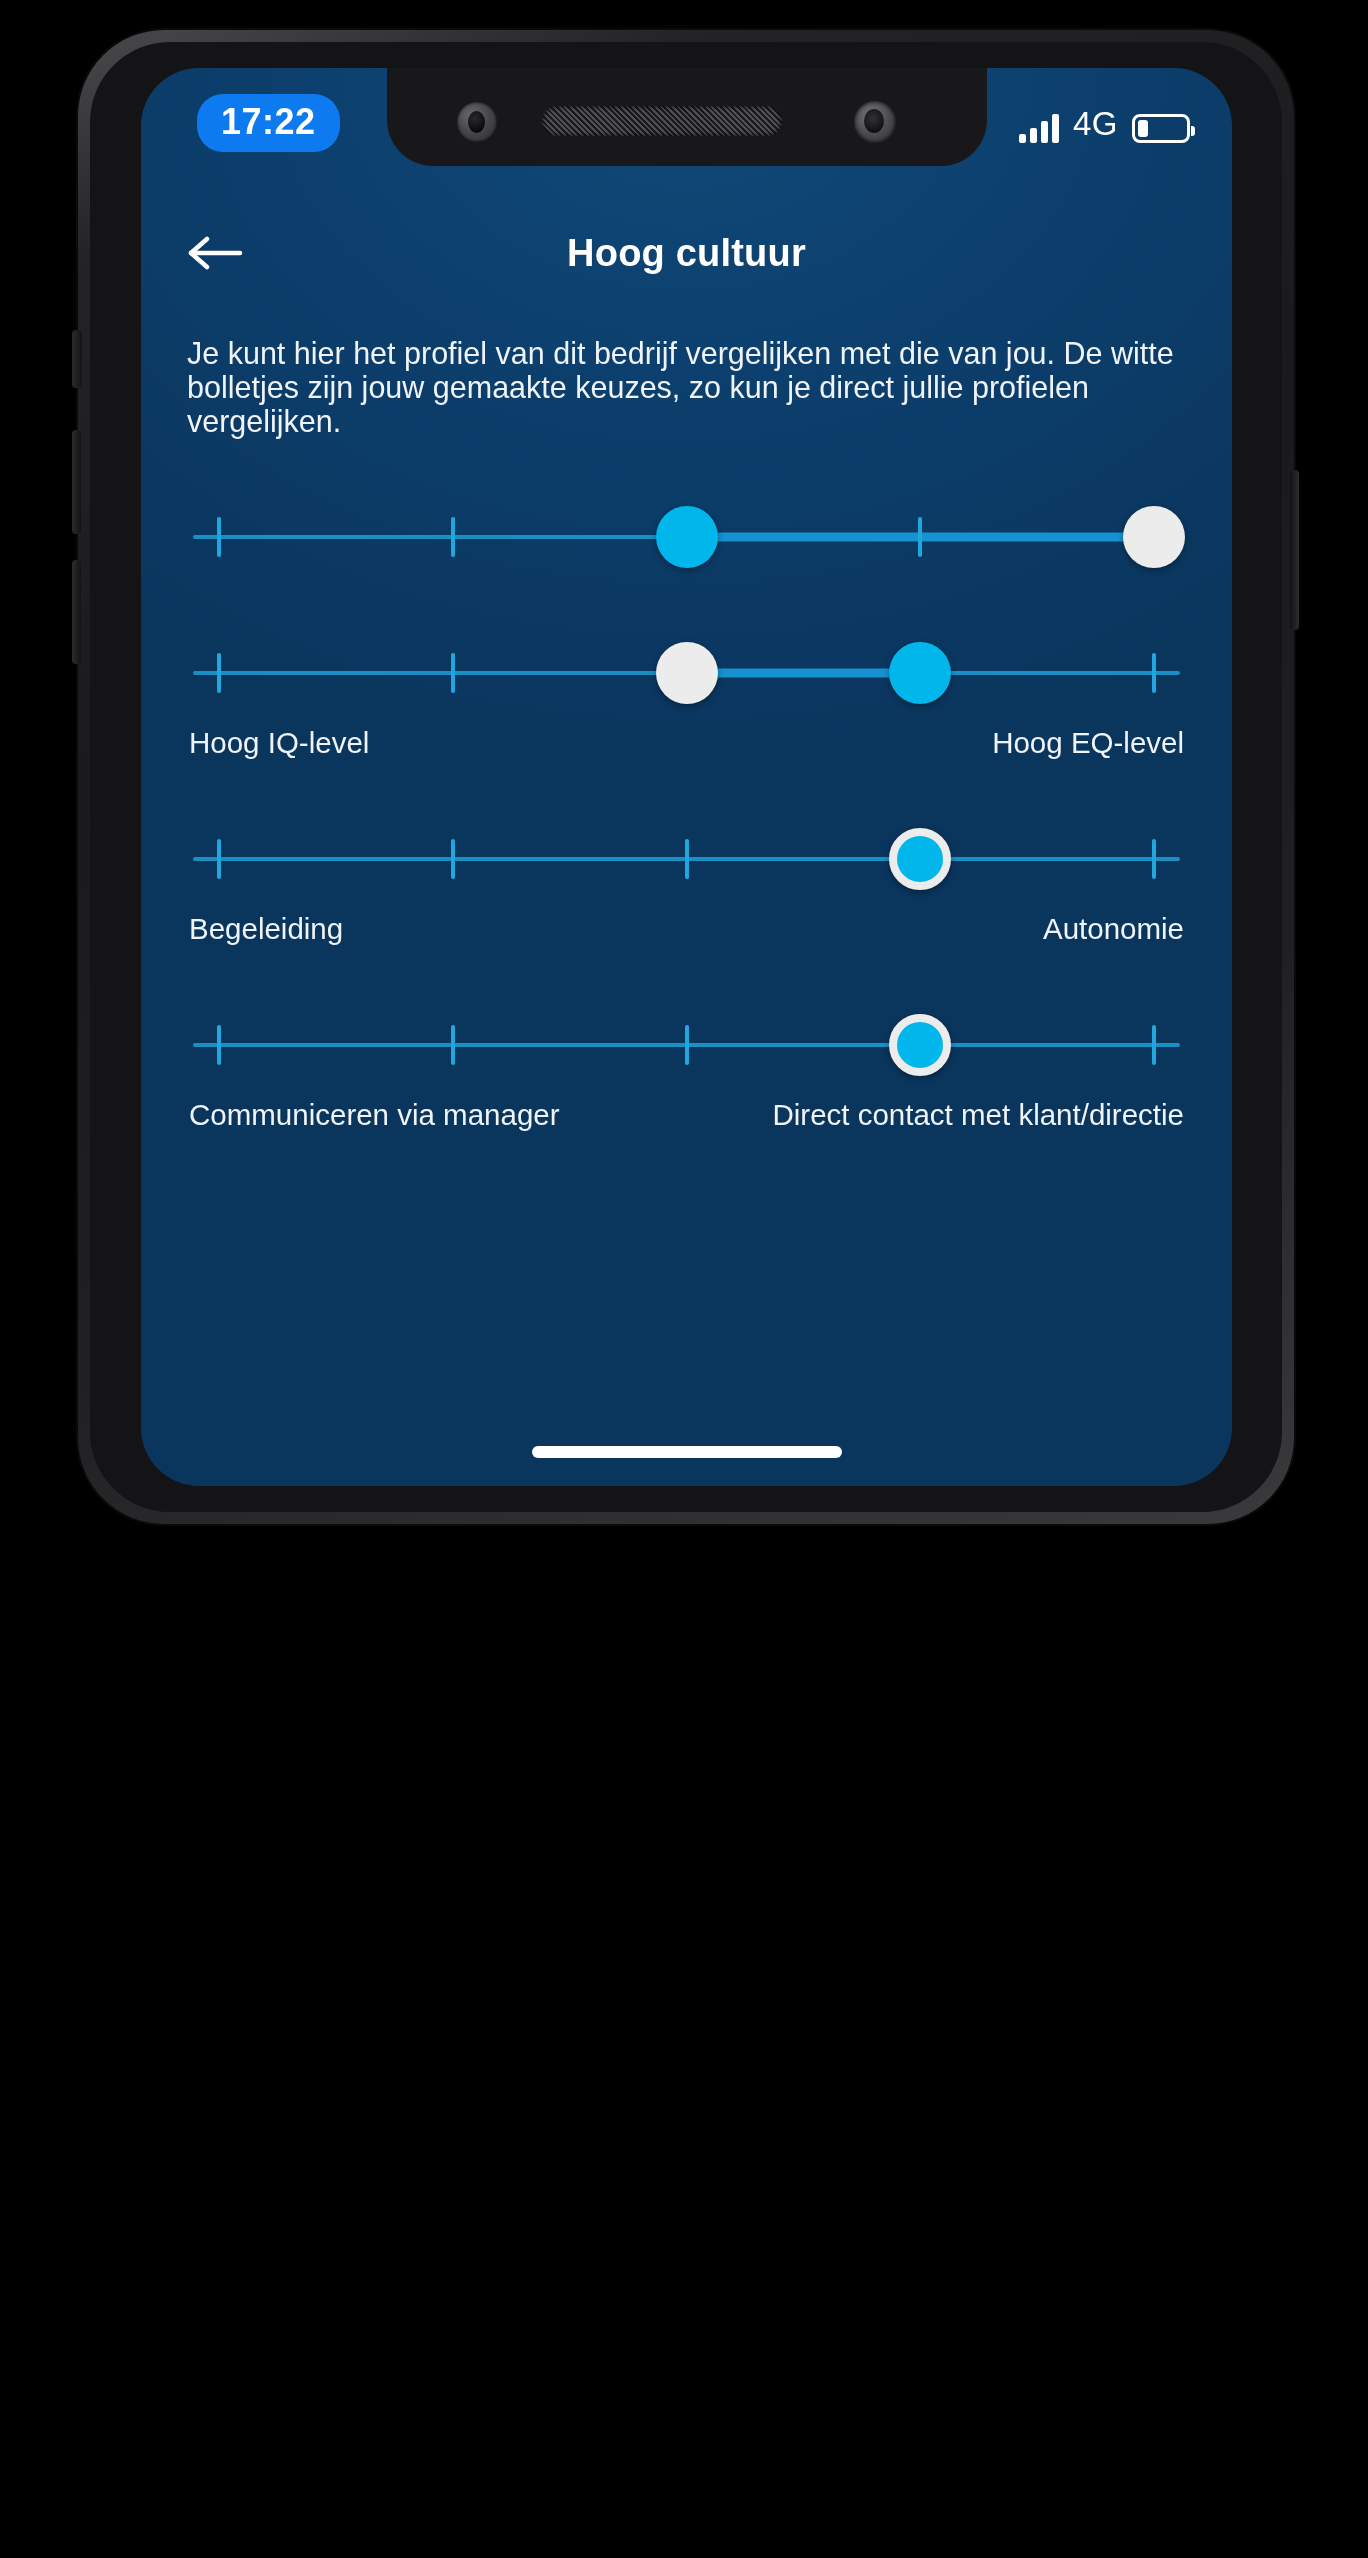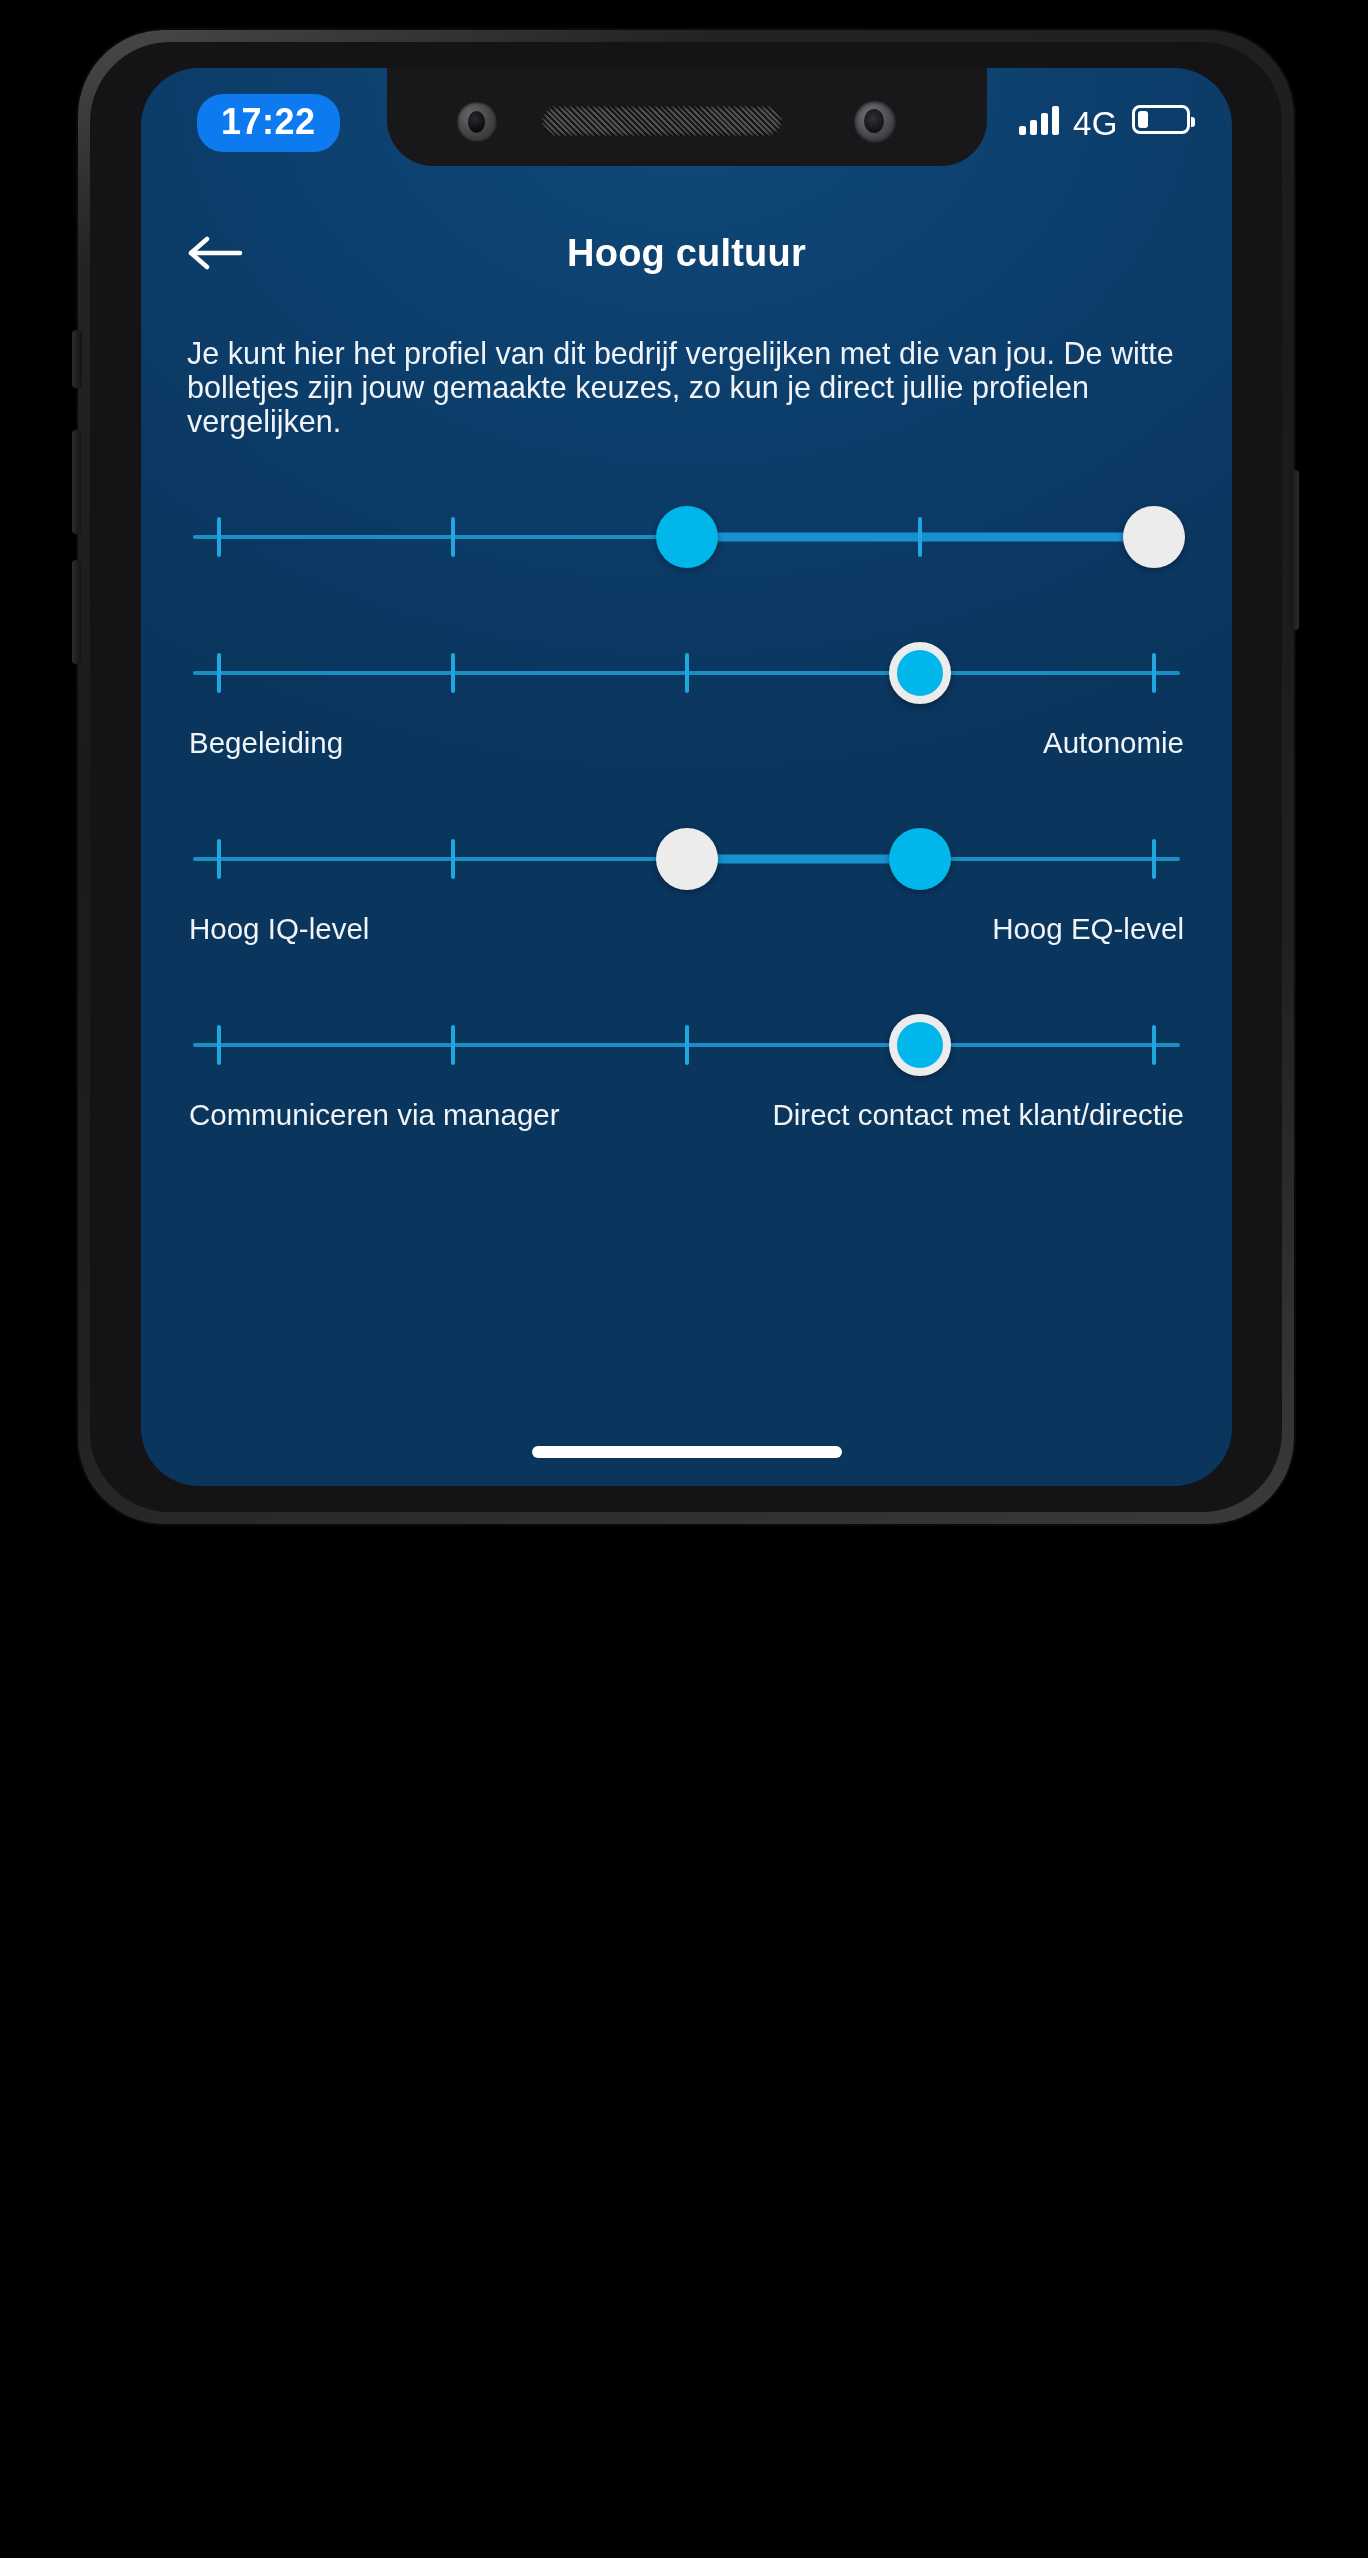--- a/index.html
+++ b/index.html
@@ -131,21 +131,21 @@
     font-size: 36px;
     font-weight: 700;
     letter-spacing: .5px;
     padding: 7px 24px 9px 24px;
     border-radius: 26px;
     margin-left: 26px;
     margin-top: 6px;
   }
   #status-right {
     display: flex;
-    align-items: flex-start;
+    align-items: flex-end;
     gap: 14px;
     margin-top: 8px;
     margin-right: 6px;
   }
   #signal-bars {
     display: flex;
     align-items: flex-end;
     gap: 4px;
     height: 30px;
   }
@@ -367,35 +367,20 @@
           <div class="tick" style="left: 50%;"></div>
           <div class="tick" style="left: 73.7%;"></div>
           <div class="tick" style="left: 97.4%;"></div>
           <div class="knob user" style="left: 97.4%;"></div>
           <div class="knob company" style="left: 50%;"></div>
         </div>
       </div>
       <div class="slider-block">
         <div class="slider-track-wrap">
           <div class="track-line"></div>
-          <div class="tick" style="left: 2.6%;"></div>
-          <div class="tick" style="left: 26.3%;"></div>
-          <div class="tick" style="left: 50%;"></div>
-          <div class="tick" style="left: 73.7%;"></div>
-          <div class="tick" style="left: 97.4%;"></div>
-          <div class="knob combined" style="left: 73.7%;"></div>
-        </div>
-        <div class="slider-labels">
-          <span>Begeleiding</span>
-          <span>Autonomie</span>
-        </div>
-      </div>
-      <div class="slider-block">
-        <div class="slider-track-wrap">
-          <div class="track-line"></div>
           <div class="track-fill" style="left: 50%; width: 23.7%;"></div>
           <div class="tick" style="left: 2.6%;"></div>
           <div class="tick" style="left: 26.3%;"></div>
           <div class="tick" style="left: 50%;"></div>
           <div class="tick" style="left: 73.7%;"></div>
           <div class="tick" style="left: 97.4%;"></div>
           <div class="knob user" style="left: 50%;"></div>
           <div class="knob company" style="left: 73.7%;"></div>
         </div>
         <div class="slider-labels">
@@ -407,20 +392,35 @@
         <div class="slider-track-wrap">
           <div class="track-line"></div>
           <div class="tick" style="left: 2.6%;"></div>
           <div class="tick" style="left: 26.3%;"></div>
           <div class="tick" style="left: 50%;"></div>
           <div class="tick" style="left: 73.7%;"></div>
           <div class="tick" style="left: 97.4%;"></div>
           <div class="knob combined" style="left: 73.7%;"></div>
         </div>
         <div class="slider-labels">
+          <span>Begeleiding</span>
+          <span>Autonomie</span>
+        </div>
+      </div>
+      <div class="slider-block">
+        <div class="slider-track-wrap">
+          <div class="track-line"></div>
+          <div class="tick" style="left: 2.6%;"></div>
+          <div class="tick" style="left: 26.3%;"></div>
+          <div class="tick" style="left: 50%;"></div>
+          <div class="tick" style="left: 73.7%;"></div>
+          <div class="tick" style="left: 97.4%;"></div>
+          <div class="knob combined" style="left: 73.7%;"></div>
+        </div>
+        <div class="slider-labels">
           <span>Communiceren via manager</span>
           <span>Direct contact met klant/directie</span>
         </div>
       </div>
     </div>
 
   <div id="home-indicator"></div>
 </div>
 
 </body></html>

